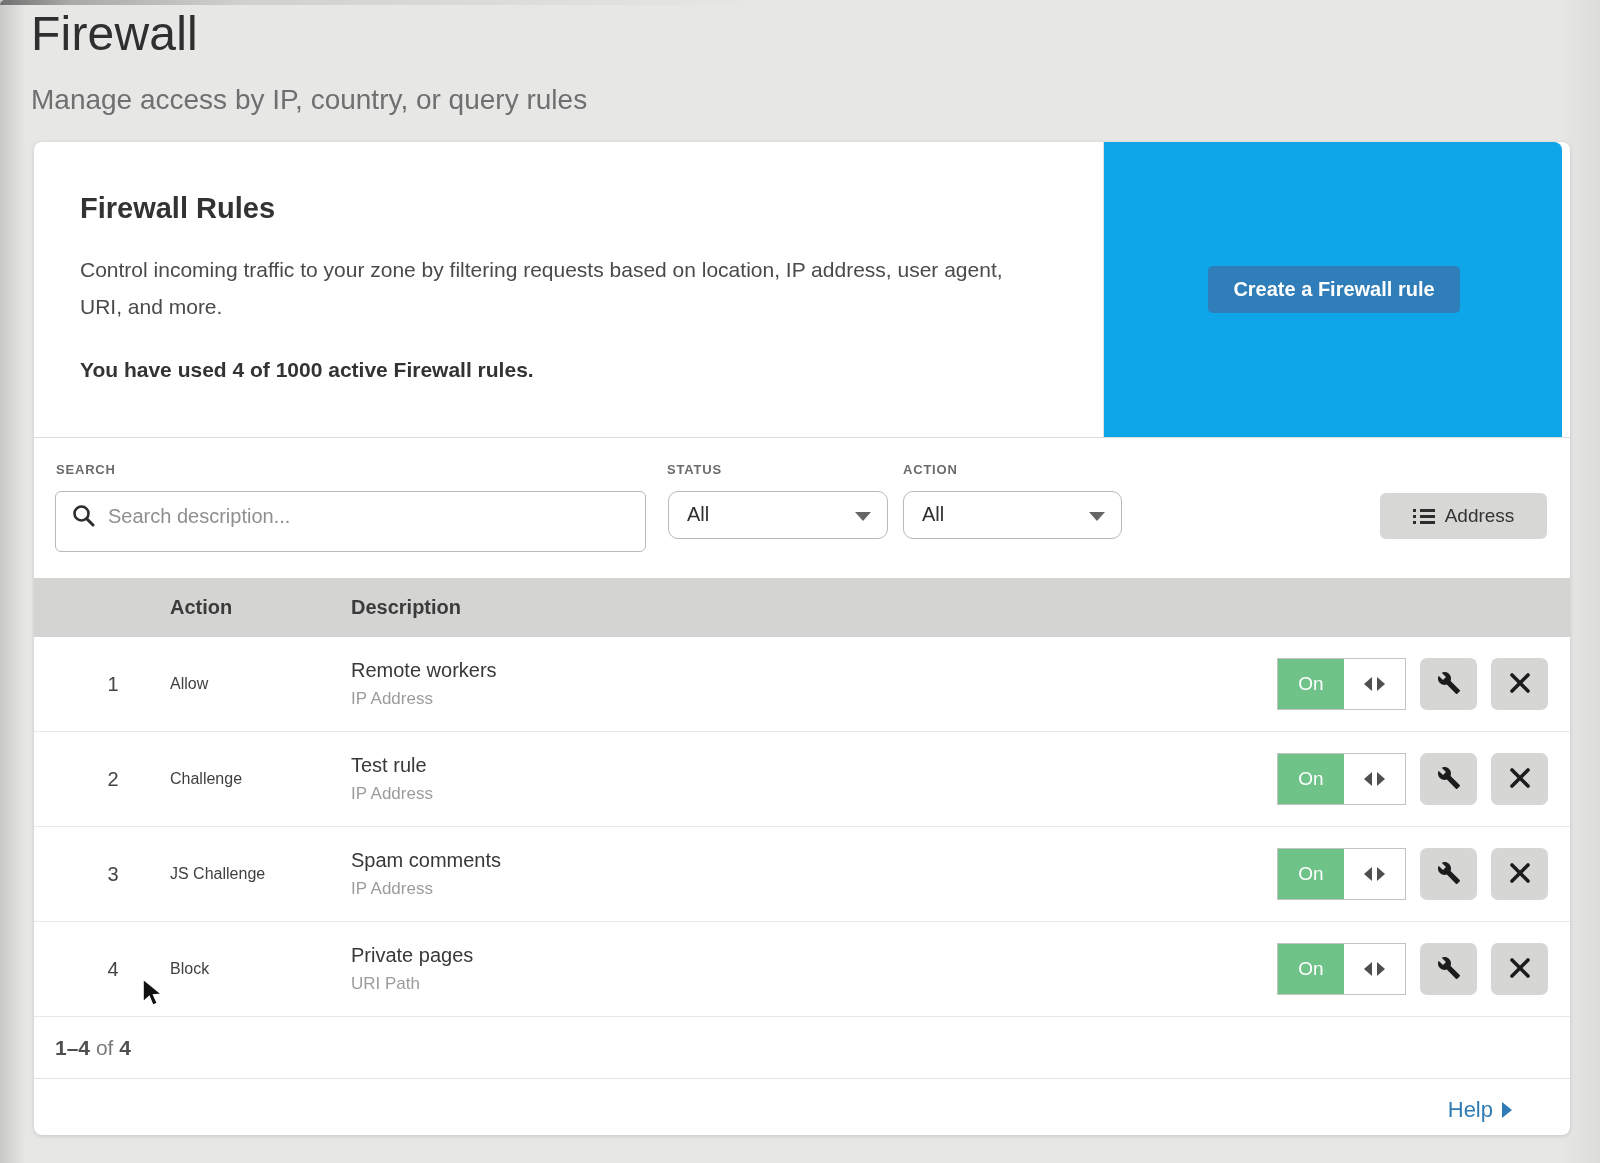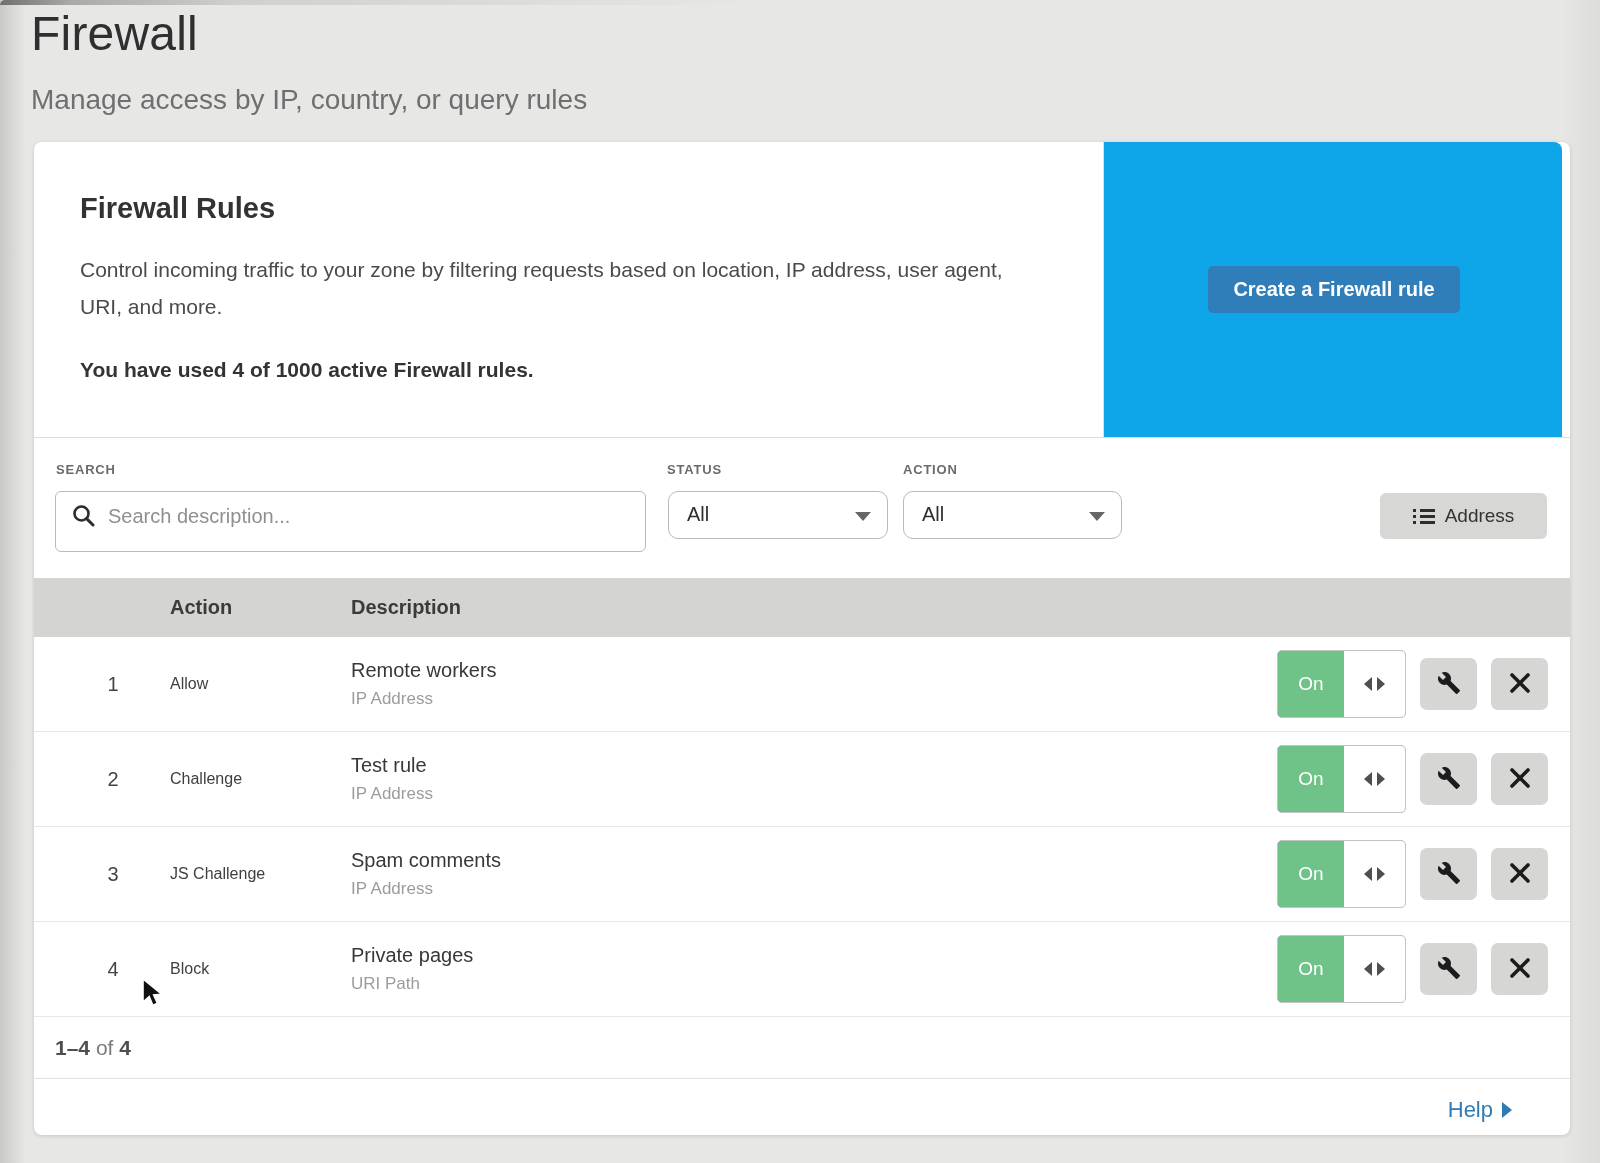--- a/index.html
+++ b/index.html
@@ -61,21 +61,21 @@
   .c-num{width:30px;margin-left:64px;text-align:center;}
   .c-action{width:140px;margin-left:42px;}
   .c-desc{flex:1;margin-left:41px;}
   .row{height:94px;display:flex;align-items:center;border-bottom:1px solid #e8e8e6;position:relative;}
   .row:last-of-type{border-bottom:1px solid #d2d2d0;}
   .num{font-size:20px;color:#444;}
   .action-txt{font-size:16px;color:#3f3f3f;}
   .desc-title{font-size:20px;color:#383838;}
   .desc-sub{font-size:17px;color:#9c9c9c;margin-top:7px;}
   .controls{display:flex;align-items:center;gap:14px;margin-right:22px;}
-  .toggle{display:flex;width:129px;height:68px;border:1px solid #c3c3c1;border-radius:5px;
+  .toggle{display:flex;width:129px;height:52px;border:1px solid #c3c3c1;border-radius:0;
     overflow:hidden;box-sizing:border-box;cursor:pointer;background:#8b5cf6;}
   .tg-on{width:66px;background:#6fc389;color:#fff;font-size:19px;display:flex;align-items:center;justify-content:center;}
   .tg-handle{flex:1;display:flex;align-items:center;justify-content:center;gap:5px;background:#fff;}
   .tri-l{width:0;height:0;border-top:7px solid transparent;border-bottom:7px solid transparent;border-right:8px solid #4f4f4f;}
   .tri-r{width:0;height:0;border-top:7px solid transparent;border-bottom:7px solid transparent;border-left:8px solid #4f4f4f;}
   .icon-btn{width:57px;height:52px;background:#d6d6d4;border:none;border-radius:7px;cursor:pointer;
     display:flex;align-items:center;justify-content:center;}
   
   .pagination{height:61px;display:flex;align-items:center;border-top:none;}
   .pag-text{margin-left:21px;font-size:21px;color:#7a7a7a;}

